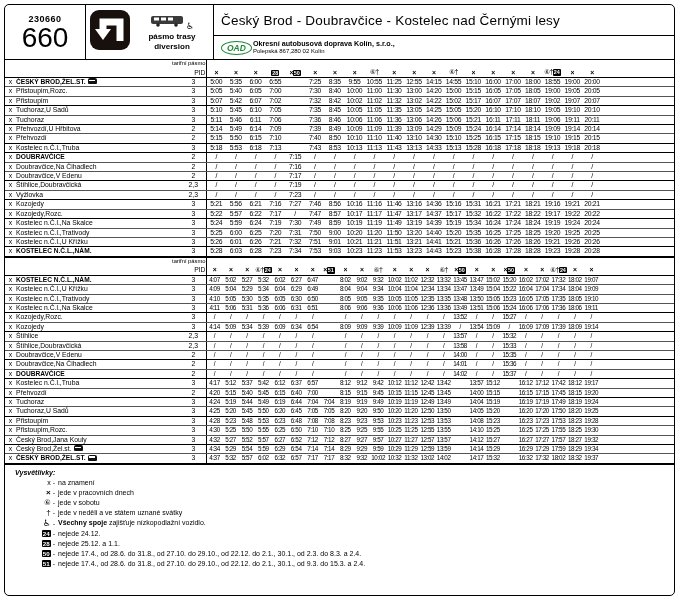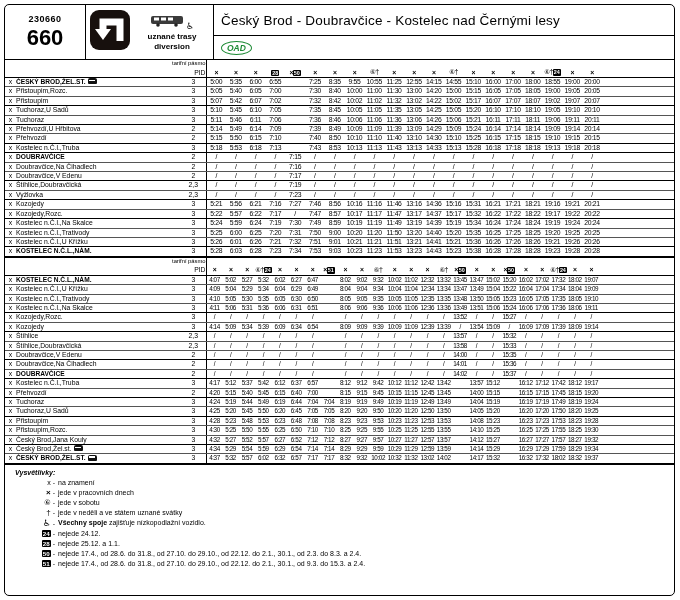--- a/index.html
+++ b/index.html
@@ -3,21 +3,21 @@
 <meta charset="utf-8">
 <style>
   html,body{margin:0;padding:0;background:#fff;}
   body{width:680px;height:600px;position:relative;font-family:"Liberation Sans",sans-serif;color:#000;}
   .page{position:absolute;left:4px;top:4px;width:671px;height:592px;border:1.6px solid #000;border-radius:5px;box-sizing:border-box;overflow:hidden;background:#fff;}
 
   
   .hdr{display:flex;height:54px;border-bottom:1.6px solid #000;}
   .boxA{width:80px;border-right:1.6px solid #000;display:flex;flex-direction:column;justify-content:center;text-align:center;flex:none;}
   .code{font-size:9px;font-weight:bold;letter-spacing:.5px;}
-  .num{font-size:22px;font-weight:bold;line-height:27px;}
+  .num{font-size:28px;font-weight:normal;line-height:27px;}
   .boxB{width:128px;border-right:1.6px solid #000;display:flex;align-items:center;gap:3px;padding:3px 3px;box-sizing:border-box;flex:none;}
   .pidlogo{flex:none;}
   .bcol{flex:1;display:flex;flex-direction:column;align-items:center;gap:1px;}
   .busrow{display:flex;align-items:flex-end;gap:2px;}
   .wheel{font-family:"DejaVu Sans",sans-serif;font-size:9px;line-height:10px;}
   .divlbl{font-weight:bold;font-size:8px;line-height:9px;text-align:center;}
   .boxC{flex:1;display:flex;flex-direction:column;min-width:0;}
   .titleRow{flex:1;display:flex;align-items:center;padding-left:7px;font-size:13.5px;letter-spacing:.2px;white-space:nowrap;}
   .opRow{height:23px;border-top:1.6px solid #000;display:flex;align-items:stretch;}
   .opMain{flex:1;display:flex;align-items:center;gap:1px;padding-left:7px;min-width:0;}
@@ -84,29 +84,33 @@
               <rect x="1" y="1" width="32" height="8" rx="2" fill="#3a3a3a"></rect>
               <rect x="4" y="2.5" width="5" height="3" fill="#fff"></rect>
               <rect x="11" y="2.5" width="5" height="3" fill="#fff"></rect>
               <rect x="18" y="2.5" width="5" height="3" fill="#fff"></rect>
               <circle cx="8" cy="10" r="1.8" fill="#222"></circle>
               <circle cx="26" cy="10" r="1.8" fill="#222"></circle>
             </svg>
           </span>
           <span class="wheel">♿</span>
         </span>
-        <span class="divlbl">uznané trasy</span>
+        <span class="divlbl">pásmo trasy</span>
         <span class="divlbl">diversion</span>
       </span>
     </div>
     <div class="boxC">
       <div class="titleRow">Český Brod - Doubravčice - Kostelec nad Černými lesy</div>
       <div class="opRow">
         <div class="opMain">
           <span class="oad">OAD</span>
+          <span class="optxt">
+            <span class="opName">Okresní autobusová doprava Kolín, s.r.o.,</span>
+            <span class="opAddr">Polepská 867,280 02 Kolín</span>
+          </span>
         </div>
       </div>
     </div>
   </div>
 
   <div id="sec0" class="s1">
       <table class="tt">
         <colgroup>
           <col style="width:11px">
           <col style="width:165px">

